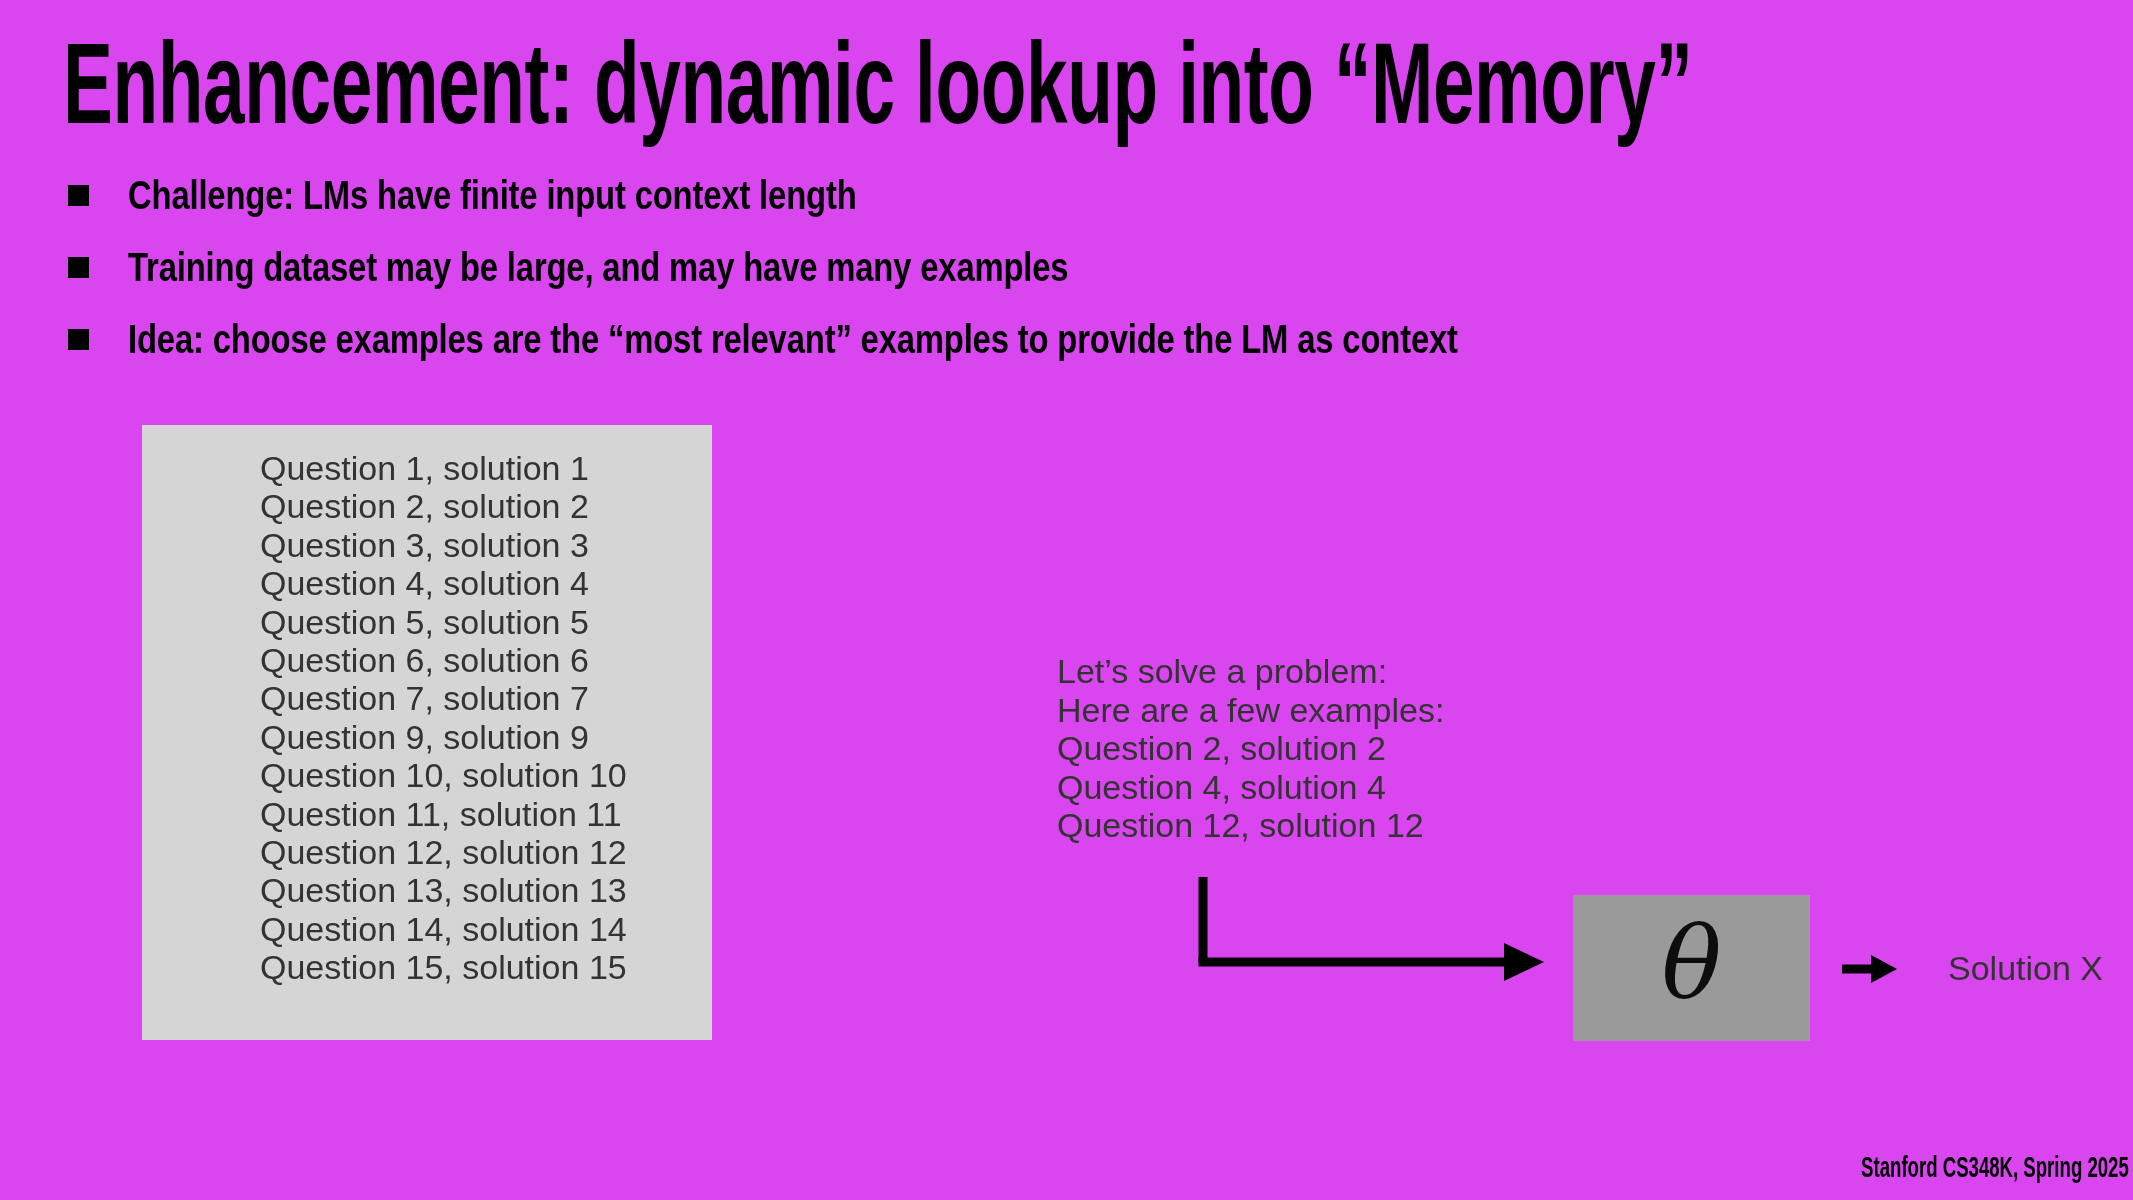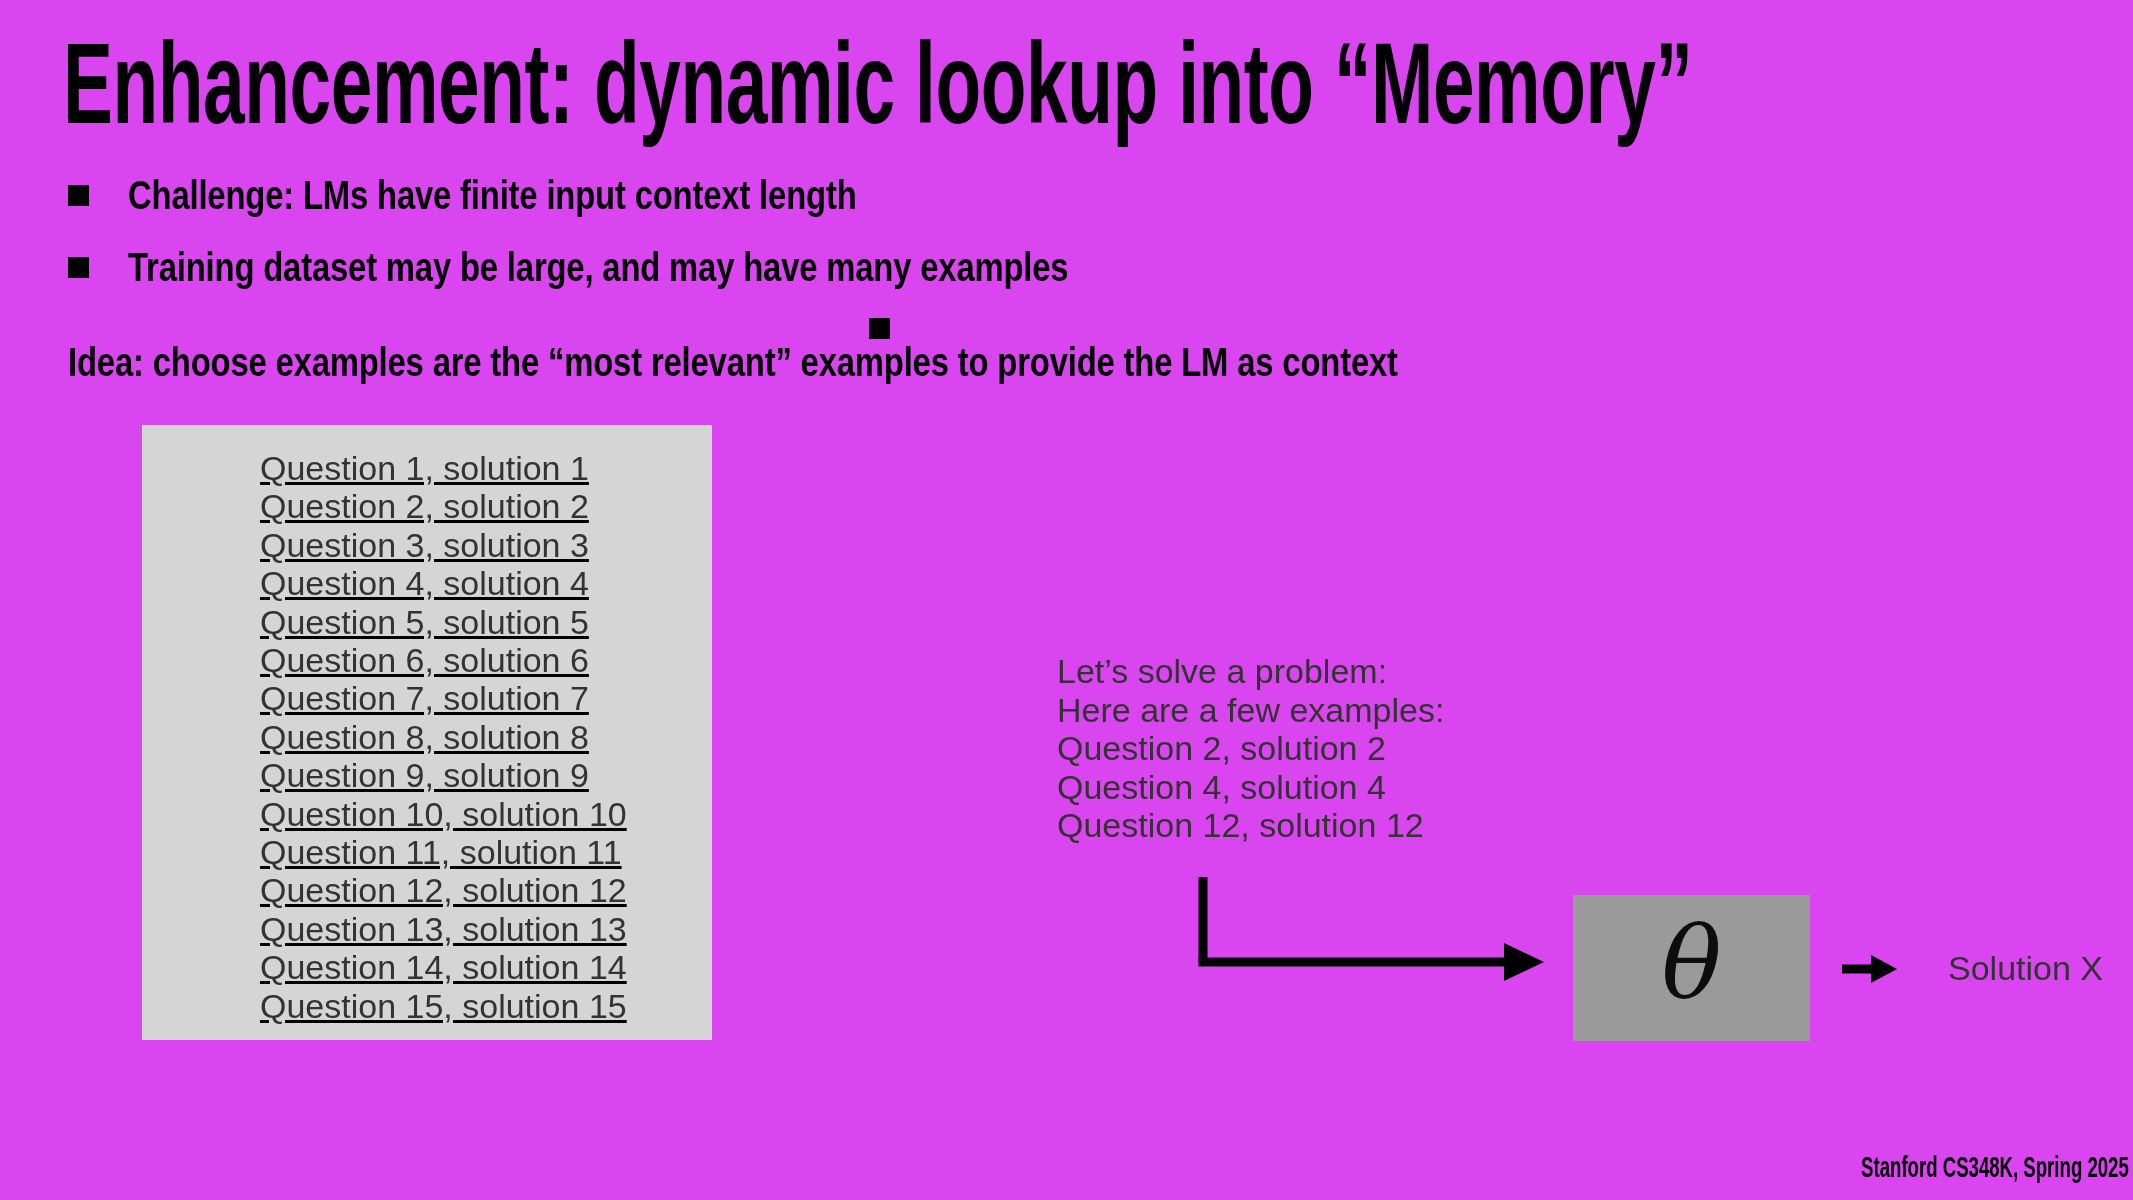--- a/index.html
+++ b/index.html
@@ -43,33 +43,32 @@
   }
   .bullet-text {
     font-size: 41px;
     font-weight: bold;
     color: #000000;
     letter-spacing: -0.005em;
   }
   .bullet-text .cond { transform: scaleX(0.8); }
   #bullet-0 { top: 174px; }
   #bullet-1 { top: 246px; }
-  #bullet-2 { top: 318px; flex-direction: column; }
+  #bullet-2 { top: 318px; }
 
   
   #memory-box {
     position: absolute;
     left: 142px;
     top: 425px;
     width: 570px;
     height: 615px;
     background: #d5d5d5;
     box-sizing: border-box;
     padding: 24px 0 0 118px;
-    text-decoration: underline;
   }
   .memory-item {
     font-size: 34px;
     line-height: 38.4px;
     color: #333333;
     white-space: nowrap;
   }
 
   
   #prompt-block {
@@ -168,21 +167,20 @@
   </div>
 
   <div id="memory-box">
     <div class="memory-item">Question 1, solution 1</div>
     <div class="memory-item">Question 2, solution 2</div>
     <div class="memory-item">Question 3, solution 3</div>
     <div class="memory-item">Question 4, solution 4</div>
     <div class="memory-item">Question 5, solution 5</div>
     <div class="memory-item">Question 6, solution 6</div>
     <div class="memory-item">Question 7, solution 7</div>
-    <div class="memory-item">Question 8, solution 8</div>
     <div class="memory-item">Question 9, solution 9</div>
     <div class="memory-item">Question 10, solution 10</div>
     <div class="memory-item">Question 11, solution 11</div>
     <div class="memory-item">Question 12, solution 12</div>
     <div class="memory-item">Question 13, solution 13</div>
     <div class="memory-item">Question 14, solution 14</div>
     <div class="memory-item">Question 15, solution 15</div>
   </div>
 
   <div id="prompt-block">

